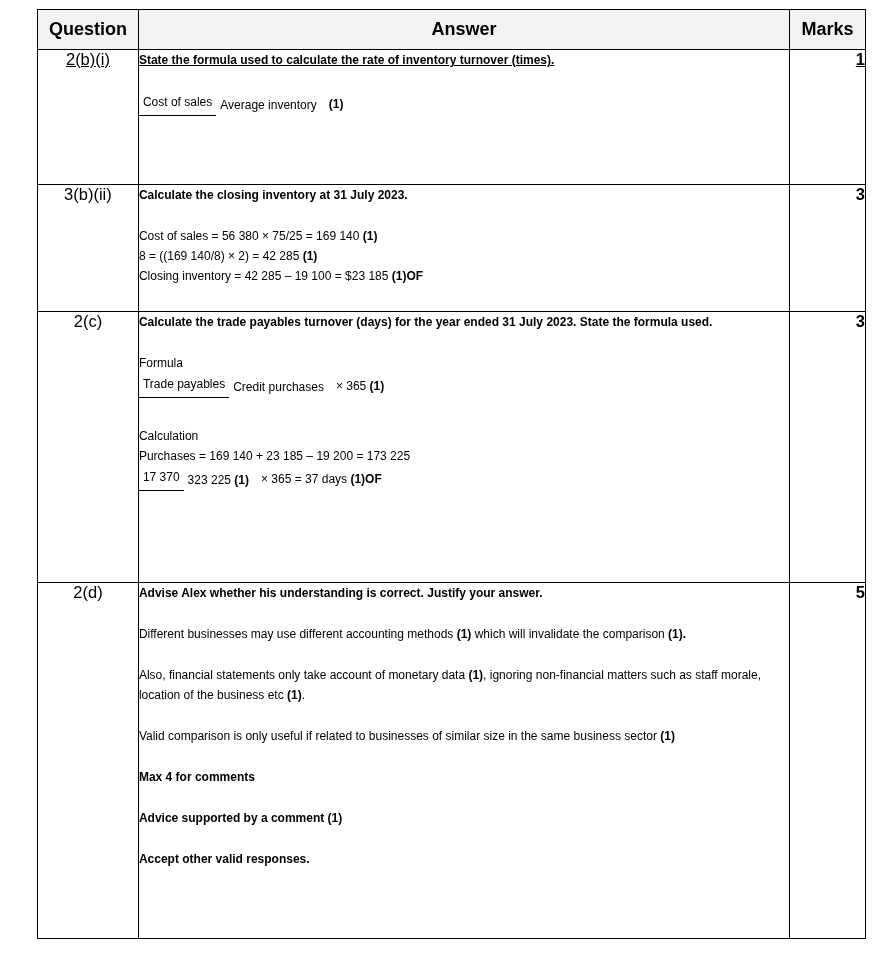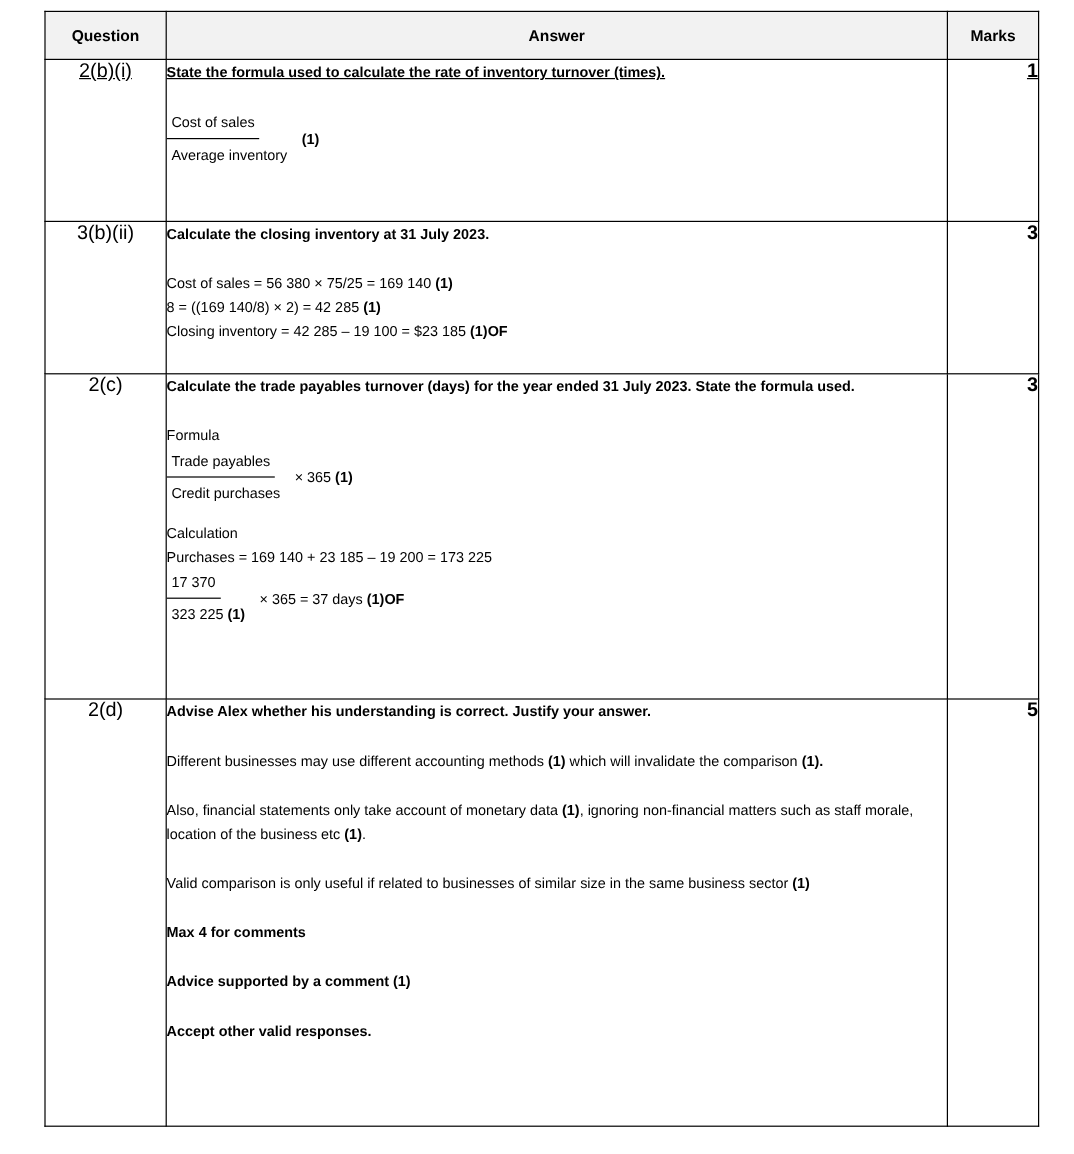--- a/index.html
+++ b/index.html
@@ -1,31 +1,31 @@
 <!DOCTYPE html>
 <html><head>
   <meta charset="utf-8">
   <style>
     html, body { margin: 0; padding: 0; background: #ffffff; }
     body { width: 895px; height: 962px; position: relative; font-family: "Liberation Sans", sans-serif; color: #000; font-size: 16px; }
     table.ms { position: absolute; left: 37px; top: 9px; border-collapse: collapse; width: 829px; }
     table.ms td, table.ms th { border: 1.5px solid #000; vertical-align: top; padding: 0; }
-    table.ms th { background: #f2f2f2; font-weight: bold; height: 39px; vertical-align: middle; font-size: 13px; }
+    table.ms th { background: #f2f2f2; font-weight: bold; height: 39px; vertical-align: middle; font-size: 18px; }
     .col-q { width: 100px; text-align: center; }
     .col-a { width: 652px; }
     .col-m { width: 75px; }
     th.col-m { text-align: center; }
     td.q { text-align: center; padding-top: 13px; font-size: 16.5px; }
     td.a { padding: 12px 8px 10px 8px; font-size: 12px; line-height: 20px; }
     td.m { text-align: right; padding: 13px 10px 0 0; font-weight: bold; font-size: 16.5px; }
     .bold { font-weight: bold; }
     p { margin: 0; }
     .gap { margin-top: 21px; }
     .frac-wrap { display: inline-flex; align-items: center; }
-    .frac { display: inline-flex; flex-direction: column; align-items: flex-start; }
+    .frac { display: inline-flex; flex-direction: row; align-items: flex-end; }
     .frac .num { border-bottom: 1.5px solid #000; padding: 0 4px 2px 4px; line-height: 22px; }
     .frac .den { padding: 2px 4px 0 4px; line-height: 22px; }
     .after { margin-left: 8px; }
     .row1 { height: 135px; text-decoration: underline; }
     .row2 { height: 127px; }
     .row3 { height: 271px; }
     .row4 { height: 356px; }
   </style>
 </head>
 <body>
@@ -73,21 +73,21 @@
       <td class="a">
         <p class="bold" style="padding-right:10px">Calculate the trade payables turnover (days) for the year ended 31 July 2023. State the formula used.</p>
         <p class="gap">Formula</p>
         <div class="frac-wrap">
           <span class="frac">
             <span class="num">Trade payables</span>
             <span class="den">Credit purchases</span>
           </span>
           <span class="after"><span>× 365 </span><span class="bold">(1)</span></span>
         </div>
-        <p style="margin-top:12px">Calculation</p>
+        <p style="margin-top:28px">Calculation</p>
         <p>Purchases = 169 140 + 23 185 – 19 200 = 173 225</p>
         <div class="frac-wrap">
           <span class="frac">
             <span class="num">17 370</span>
             <span class="den"><span>323 225 </span><span class="bold">(1)</span></span>
           </span>
           <span class="after"><span>× 365 = 37 days </span><span class="bold">(1)</span><span class="bold">OF</span></span>
         </div>
       </td>
       <td class="m">3</td>

